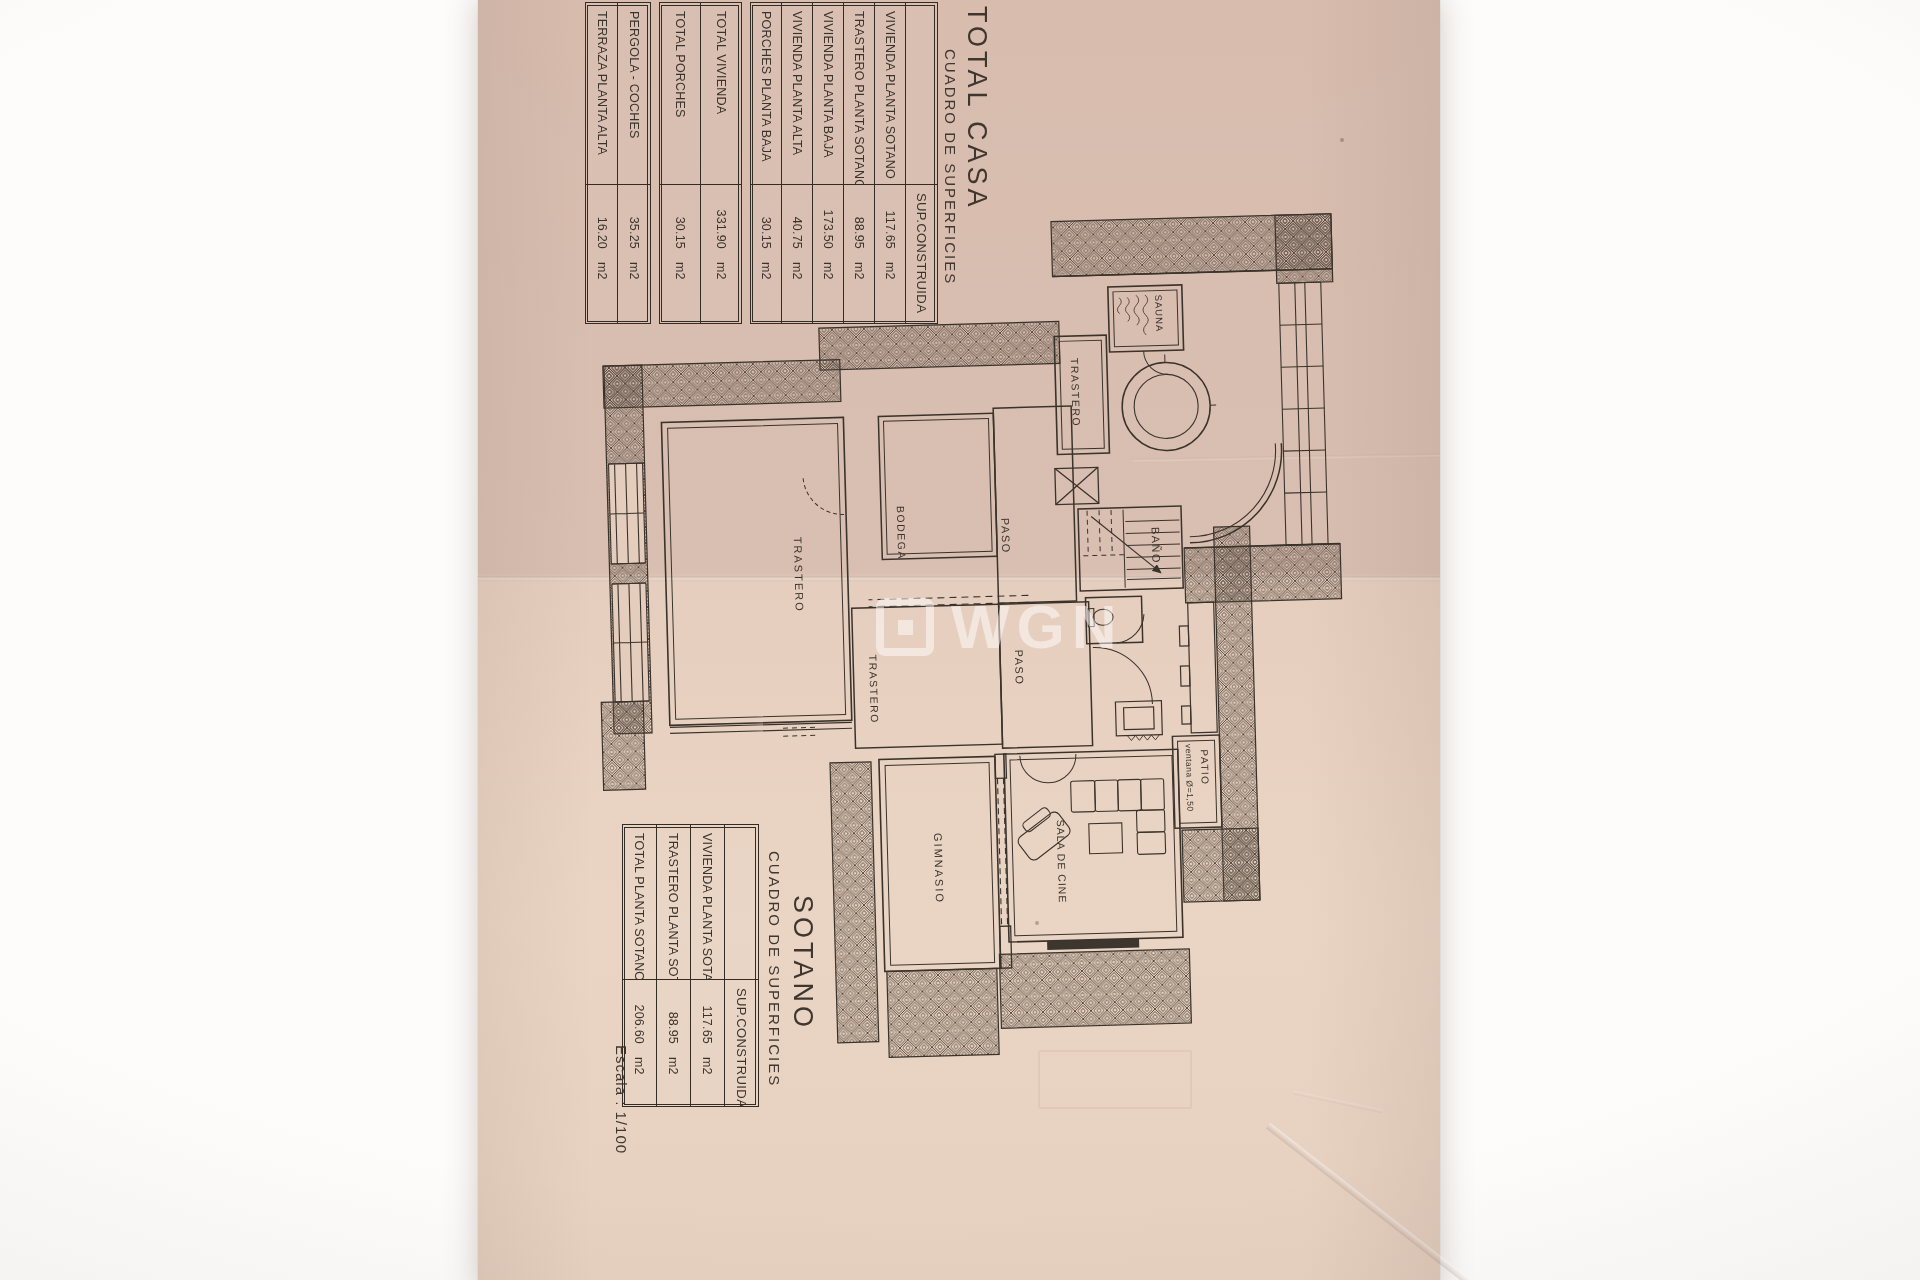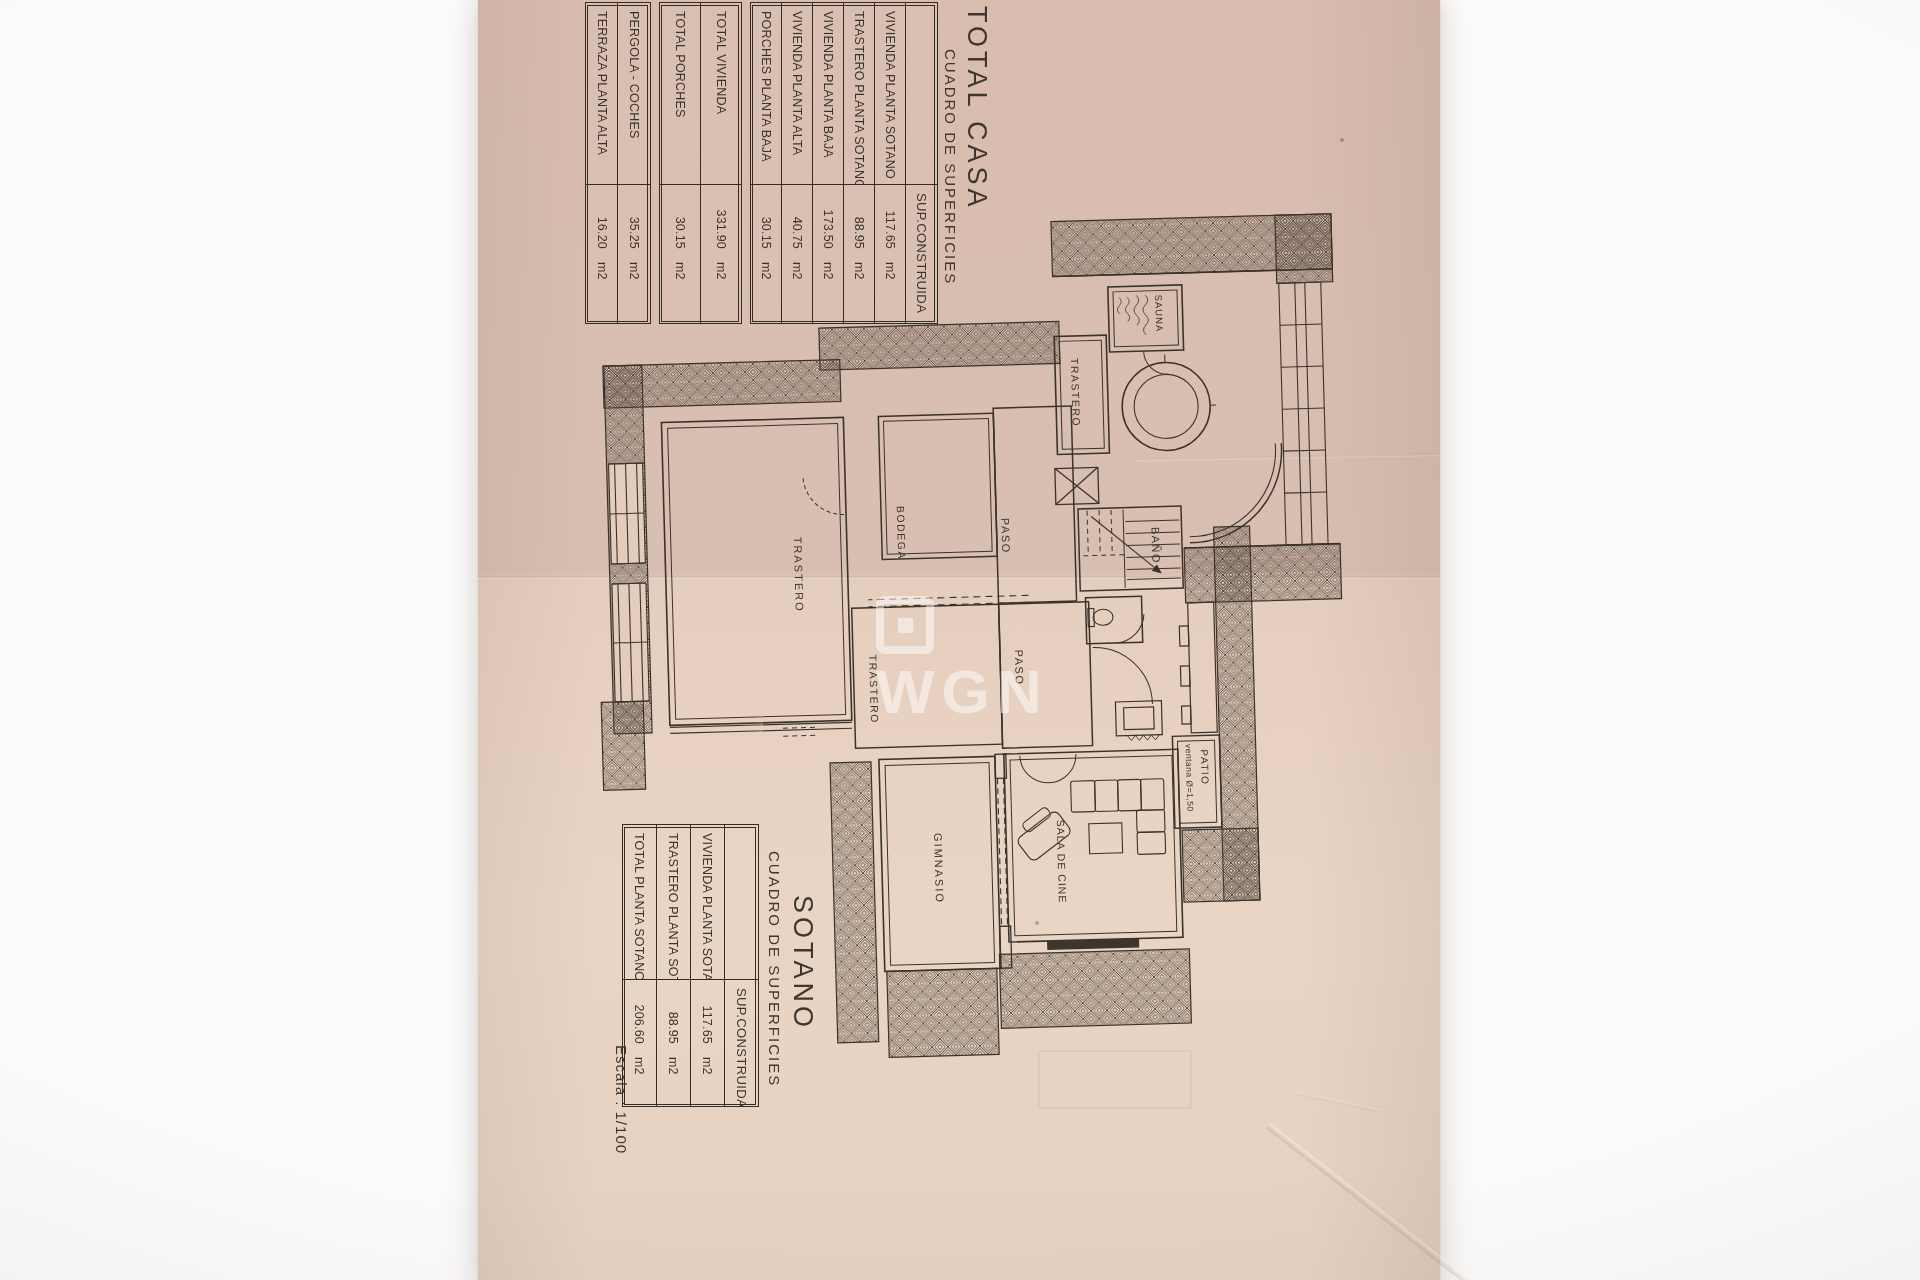--- a/index.html
+++ b/index.html
@@ -44,22 +44,22 @@
   .tc.val .num{min-width:56px;text-align:right;}
   .tc.val .unit{margin-left:13px;}
   .tc.hdr{font-size:13px;letter-spacing:.4px;}
   .rA{height:30px;} .rH{height:31px;} .rB{height:40px;} .rC{height:31.5px;} .rS{height:33px;}
   
   .plan{position:absolute;left:220px;top:93px;width:880px;height:750px;transform:rotate(-1.6deg);}
   .plan text{fill:#3a332c;font-family:"Liberation Sans",sans-serif;}
   
   .vignette{position:absolute;inset:0;pointer-events:none;
     background:radial-gradient(120% 95% at 48% 42%,rgba(0,0,0,0) 55%,rgba(90,70,60,.07) 82%,rgba(70,55,48,.14) 100%);}
-  .watermark{position:absolute;left:876px;top:596px;display:flex;align-items:flex-start;gap:7px;
-    opacity:.5;pointer-events:none;flex-direction:column;}
+  .watermark{position:absolute;left:876px;top:596px;display:flex;align-items:center;gap:17px;
+    opacity:.5;pointer-events:none;}
   .wm-box{width:42px;height:42px;border:8px solid #ffffff;border-radius:9px;
     display:flex;align-items:center;justify-content:center;}
   .wm-box .sq{width:15px;height:15px;background:#ffffff;}
   .wm-text{font-size:62px;font-weight:700;letter-spacing:7px;color:#ffffff;line-height:1;}
 </style>
 </head>
 <body>
 
 <div class="photo">
 

